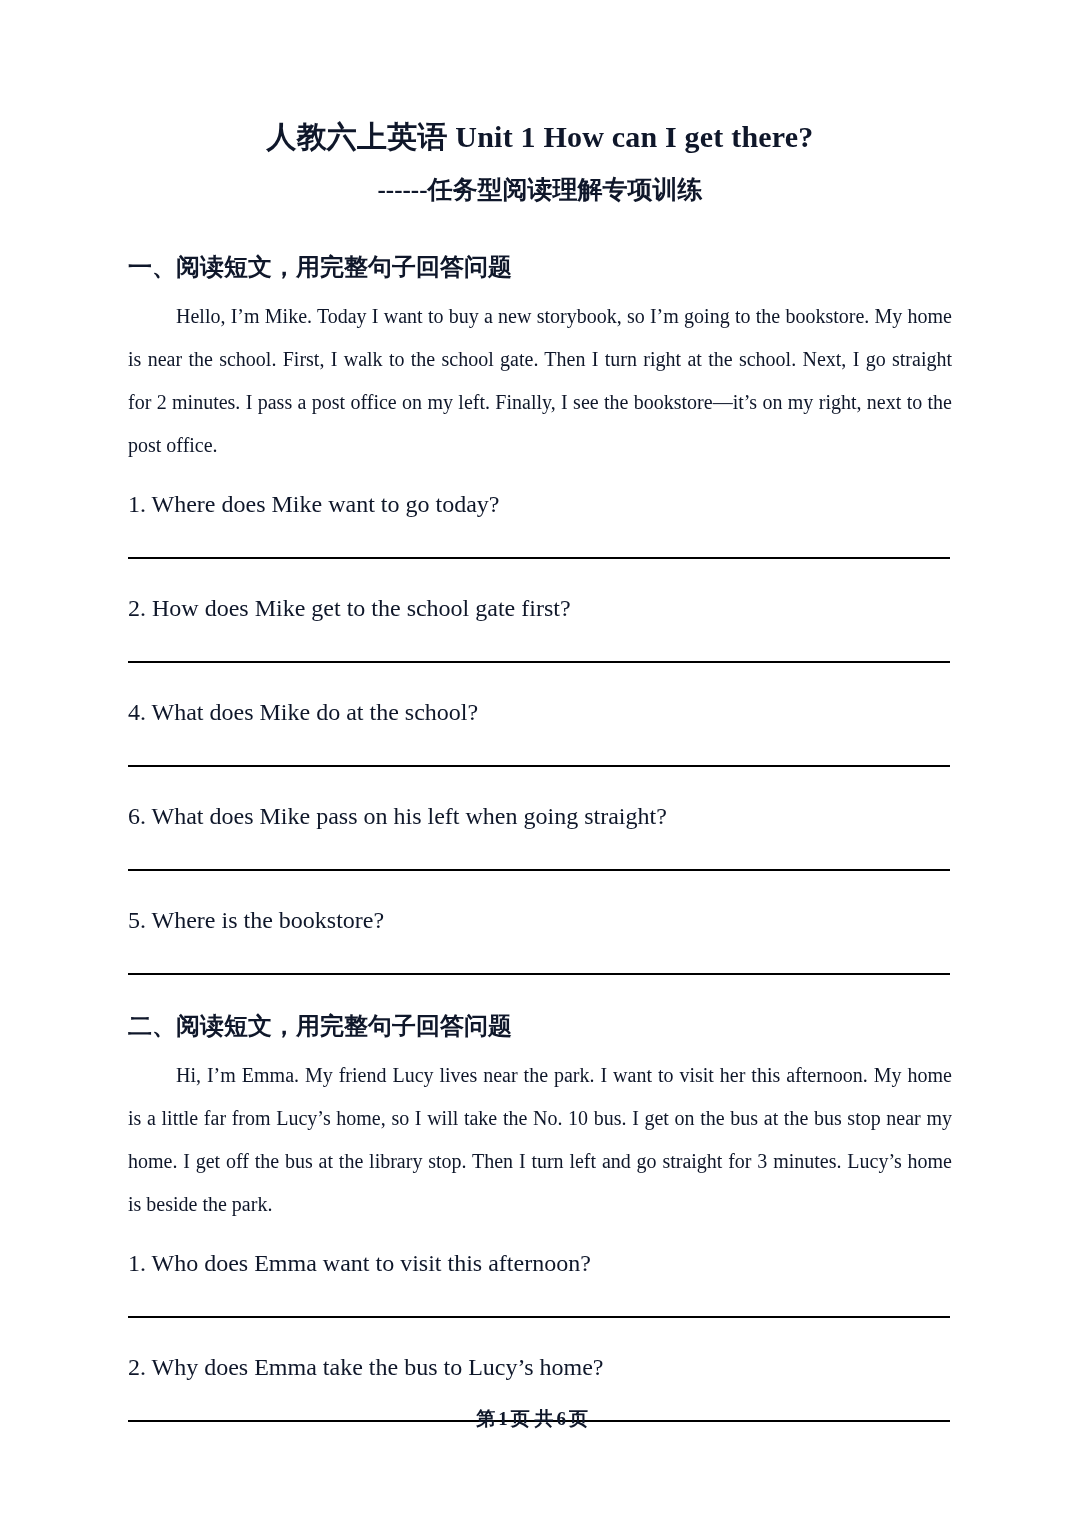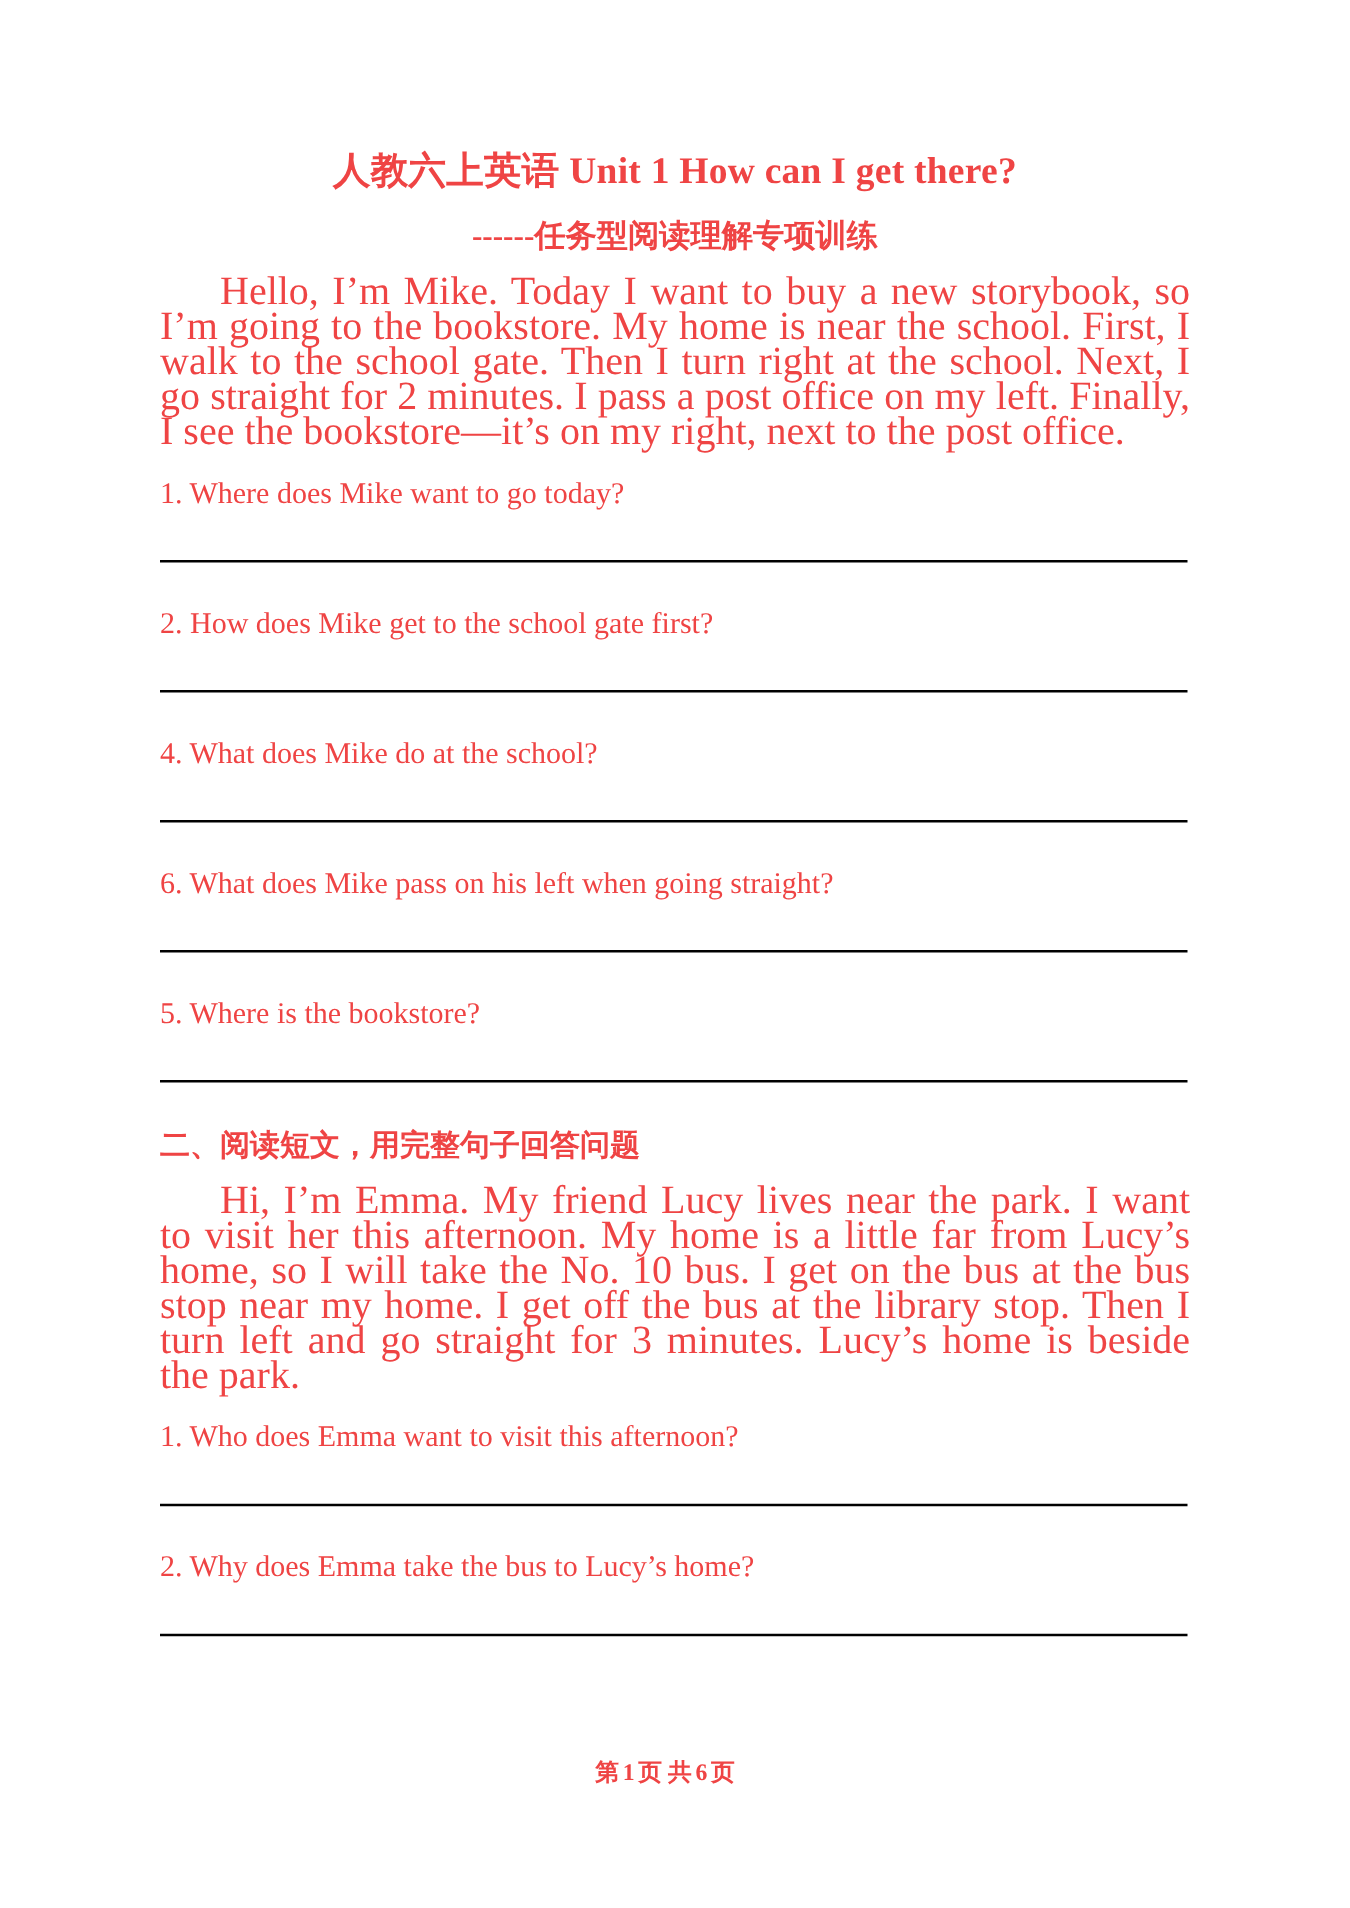--- a/index.html
+++ b/index.html
@@ -8,21 +8,21 @@
     background: #ffffff;
   }
   .page {
     position: relative;
     width: 1080px;
     height: 1526px;
     background: #ffffff;
     margin: 0 auto;
     overflow: hidden;
     font-family: "Liberation Serif", "DejaVu Serif", serif;
-    color: #ef4444;
+    color: #0f172a;
     text-decoration: underline;
   }
   .content {
     position: absolute;
     left: 128px;
     top: 0;
     width: 824px;
   }
 
   
@@ -49,22 +49,22 @@
     font-size: 24px;
     font-weight: bold;
     margin: 0;
     line-height: 1.3;
   }
   .sec1-heading { padding-top: 46px; }
   .sec2-heading { padding-top: 36px; }
 
   
   .passage {
-    font-size: 32px;
-    line-height: 28px;
+    font-size: 20px;
+    line-height: 43px;
     margin: 0;
     padding-top: 12px;
     text-indent: 48px;
     text-align: justify;
     text-justify: inter-word;
   }
 
   
   .qa-list {
     margin: 0;
@@ -104,20 +104,21 @@
 </head>
 <body>
 
 <div class="page">
   <div class="content">
 
     <h1 class="doc-title">人教六上英语 Unit 1 How can I get there?</h1>
 
     <h2 class="doc-subtitle">------任务型阅读理解专项训练</h2>
 
+    <h3 class="section-heading sec1-heading">一、阅读短文，用完整句子回答问题</h3>
 
     <p class="passage">Hello, I’m Mike. Today I want to buy a new storybook, so I’m going to the bookstore. My home is near the school. First, I walk to the school gate. Then I turn right at the school. Next, I go straight for 2 minutes. I pass a post office on my left. Finally, I see the bookstore—it’s on my right, next to the post office.</p>
 
     <ul class="qa-list">
       <li class="qa-item qa-first">
         <p class="q-text">1. Where does Mike want to go today?</p>
         <div class="answer-rule"></div>
       </li>
       <li class="qa-item">
         <p class="q-text">2. How does Mike get to the school gate first?</p>

